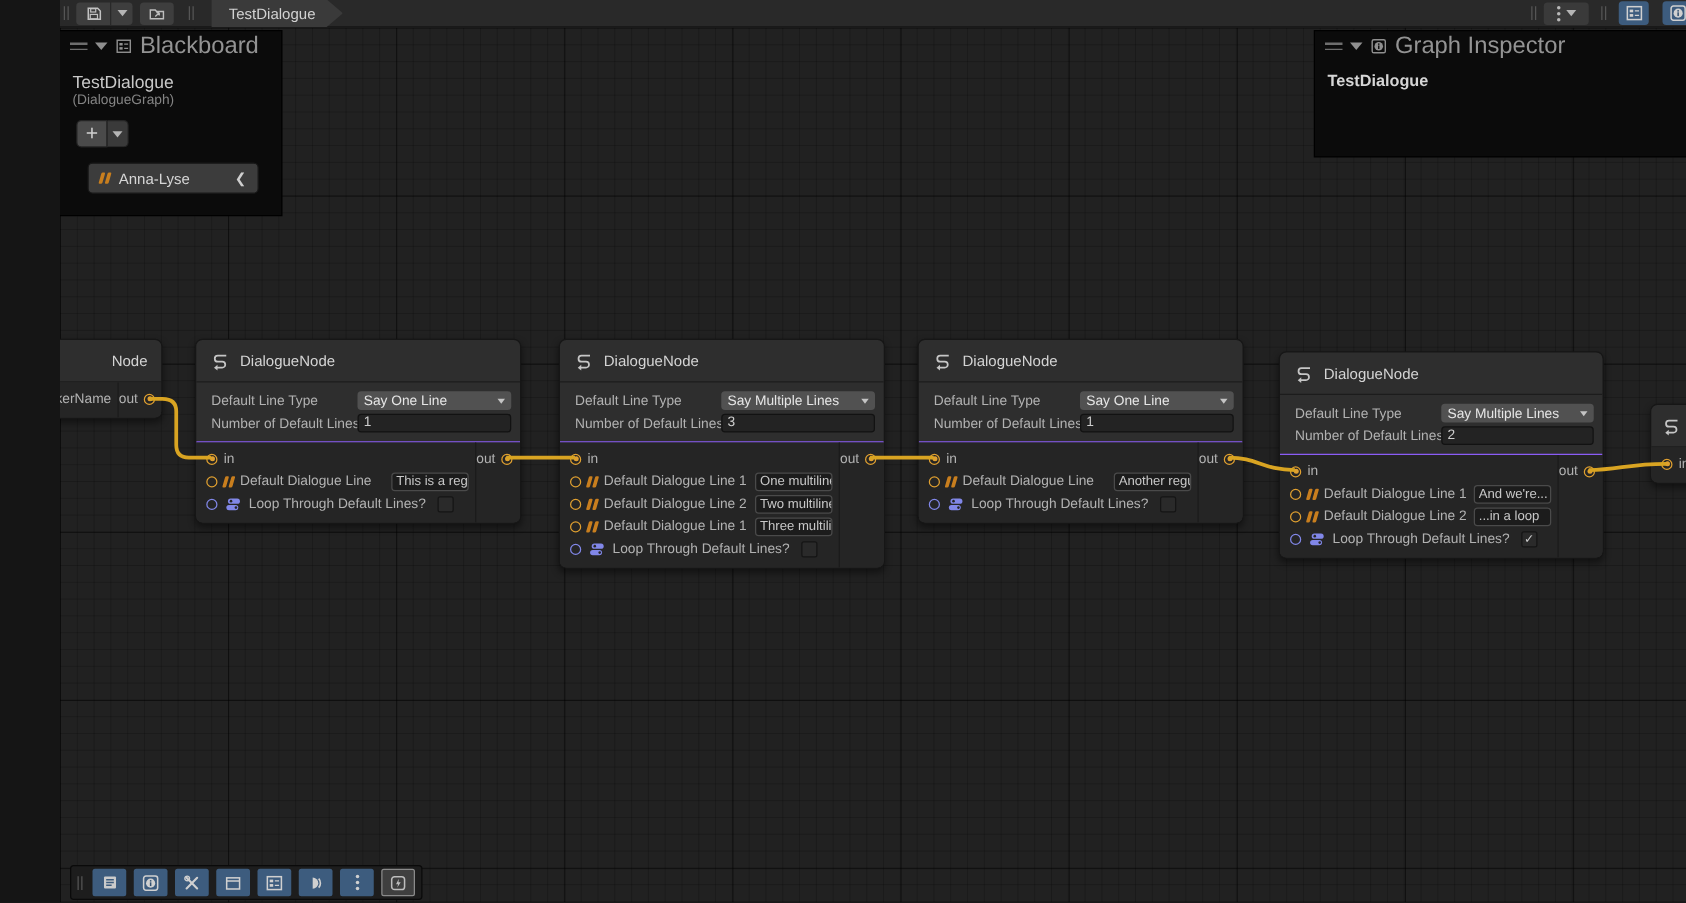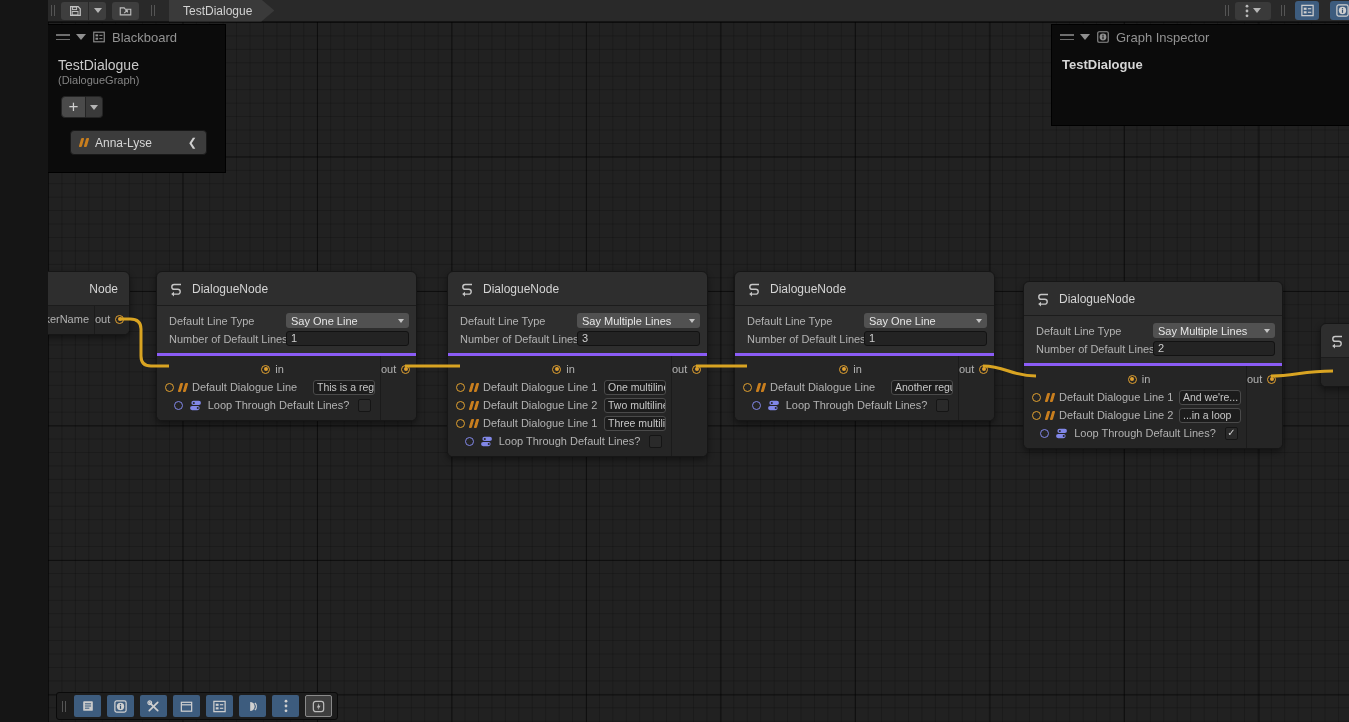--- a/index.html
+++ b/index.html
@@ -41,21 +41,21 @@
     clip-path:polygon(0 0, calc(100% - 13px) 0, 100% 50%, calc(100% - 13px) 100%, 0 100%);
   }
   .tb-spacer { flex:1; }
   .tb-toggle { width:24px; height:19px; border-radius:3px; display:flex; align-items:center; justify-content:center; margin-right:11px; cursor:pointer; }
   .tb-toggle.on { background:#3d5c7e; }
   .tb-toggle.off { background:#404040; }
 
   
   .panel { position:absolute; background:#0b0b0b; z-index:30; box-shadow:0 0 0 1px #000; }
   .panel-header { display:flex; align-items:center; height:24px; padding:0 8px; gap:6px; }
-  .panel-title { color:#939393; font-size:13px; }
+  .panel-title { color:#939393; font-size:19px; }
   .drag-grip { display:flex; flex-direction:column; gap:3px; cursor:grab; }
   .drag-grip i { width:14px; height:1.5px; background:#6e6e6e; display:block; }
   .fold-arrow { width:0; height:0; border-left:5px solid transparent; border-right:5px solid transparent; border-top:6px solid #8f8f8f; cursor:pointer; }
   .bb-graphname { color:#c9c9c9; font-size:14px; padding:8px 10px 0 10px; }
   .bb-graphtype { color:#848484; font-size:11px; padding:1px 10px 6px 10px; }
   .bb-addrow { display:flex; padding:4px 0 0 13px; }
   .bb-add { width:25px; height:22px; background:#4a4a4a; border:1px solid #242424; border-radius:4px 0 0 4px; color:#cfcfcf; font-size:17px; line-height:20px; text-align:center; cursor:pointer; }
   .bb-add-dd { width:17px; height:22px; background:#3a3a3a; border:1px solid #242424; border-left:none; border-radius:0 4px 4px 0; display:flex; align-items:center; justify-content:center; cursor:pointer; }
   .bb-field {
     margin:12px 0 10px 22px; width:137px; height:25px; background:#3c3c3c;
@@ -65,36 +65,36 @@
   .bb-field-chev { color:#cfcfcf; font-size:11px; }
   .gi-selection { color:#d6d6d6; font-size:13px; font-weight:bold; padding:8px 10px; }
 
   
   .node {
     position:absolute; background:#2e2e2e; border:1px solid #161616; border-radius:6px;
     box-shadow:0 3px 6px rgba(0,0,0,.45); z-index:10; overflow:hidden;
   }
   .node-title { height:34px; display:flex; align-items:center; gap:8px; padding:0 11px; border-bottom:1px solid #1c1c1c; }
   .node-title span { color:#d4d4d4; font-size:12px; }
-  .node-fields { padding:5px 0; border-bottom:3px solid #8b5cf6; }
+  .node-fields { padding:5px 0; border-bottom:1px solid #8b5cf6; }
   .field-row { height:17px; display:flex; align-items:center; padding:0 7px 0 12px; margin:1px 0; }
   .field-label { width:117px; color:#b2b2b2; font-size:11px; white-space:nowrap; overflow:hidden; }
   .dropdown {
     flex:1; height:15px; background:#515151; border-radius:3px; display:flex; align-items:center;
     padding:0 5px; color:#e6e6e6; font-size:11px; cursor:pointer; white-space:nowrap; overflow:hidden;
   }
   .dropdown .dd-caret { margin-left:auto; width:0; height:0; border-left:3.5px solid transparent; border-right:3.5px solid transparent; border-top:4px solid #c4c4c4; }
   .textfield {
     flex:1; height:15px; background:#232323; border:1px solid #121212; border-radius:3px;
     color:#cdcdcd; font-size:11px; padding:0 4px; line-height:13px; white-space:nowrap; overflow:hidden; cursor:text;
   }
   .node-ports { display:flex; background:#252525; }
   .ports-in { flex:1; padding:4px 0 6px 0; }
   .ports-out { width:36px; border-left:1px solid #1b1b1b; padding:4px 0 6px 0; }
-  .port-row { height:18px; display:flex; align-items:center; gap:5px; padding-left:8px;justify-content:center; }
+  .port-row { height:18px; display:flex; align-items:center; gap:5px; padding-left:8px; }
   .port-row.out { justify-content:space-between; padding:0 7px 0 0; }
   .port { width:9px; height:9px; border-radius:50%; border:1.5px solid #e0a030; position:relative; flex:none; cursor:crosshair; }
   .port.bool { border-color:#8187e8; }
   .port.connected::after { content:""; position:absolute; inset:1.5px; border-radius:50%; background:#e0a030; }
   .port-label { color:#b2b2b2; font-size:11px; white-space:nowrap; }
   .mini-field {
     margin-left:auto; margin-right:5px; width:62px; height:15px; flex:none;
     background:#1c1c1c; border:1px solid #4a4a4a; border-radius:3px;
     color:#c8c8c8; font-size:10.5px; padding:0 3px; line-height:13px; white-space:nowrap; overflow:hidden; cursor:text;
   }

